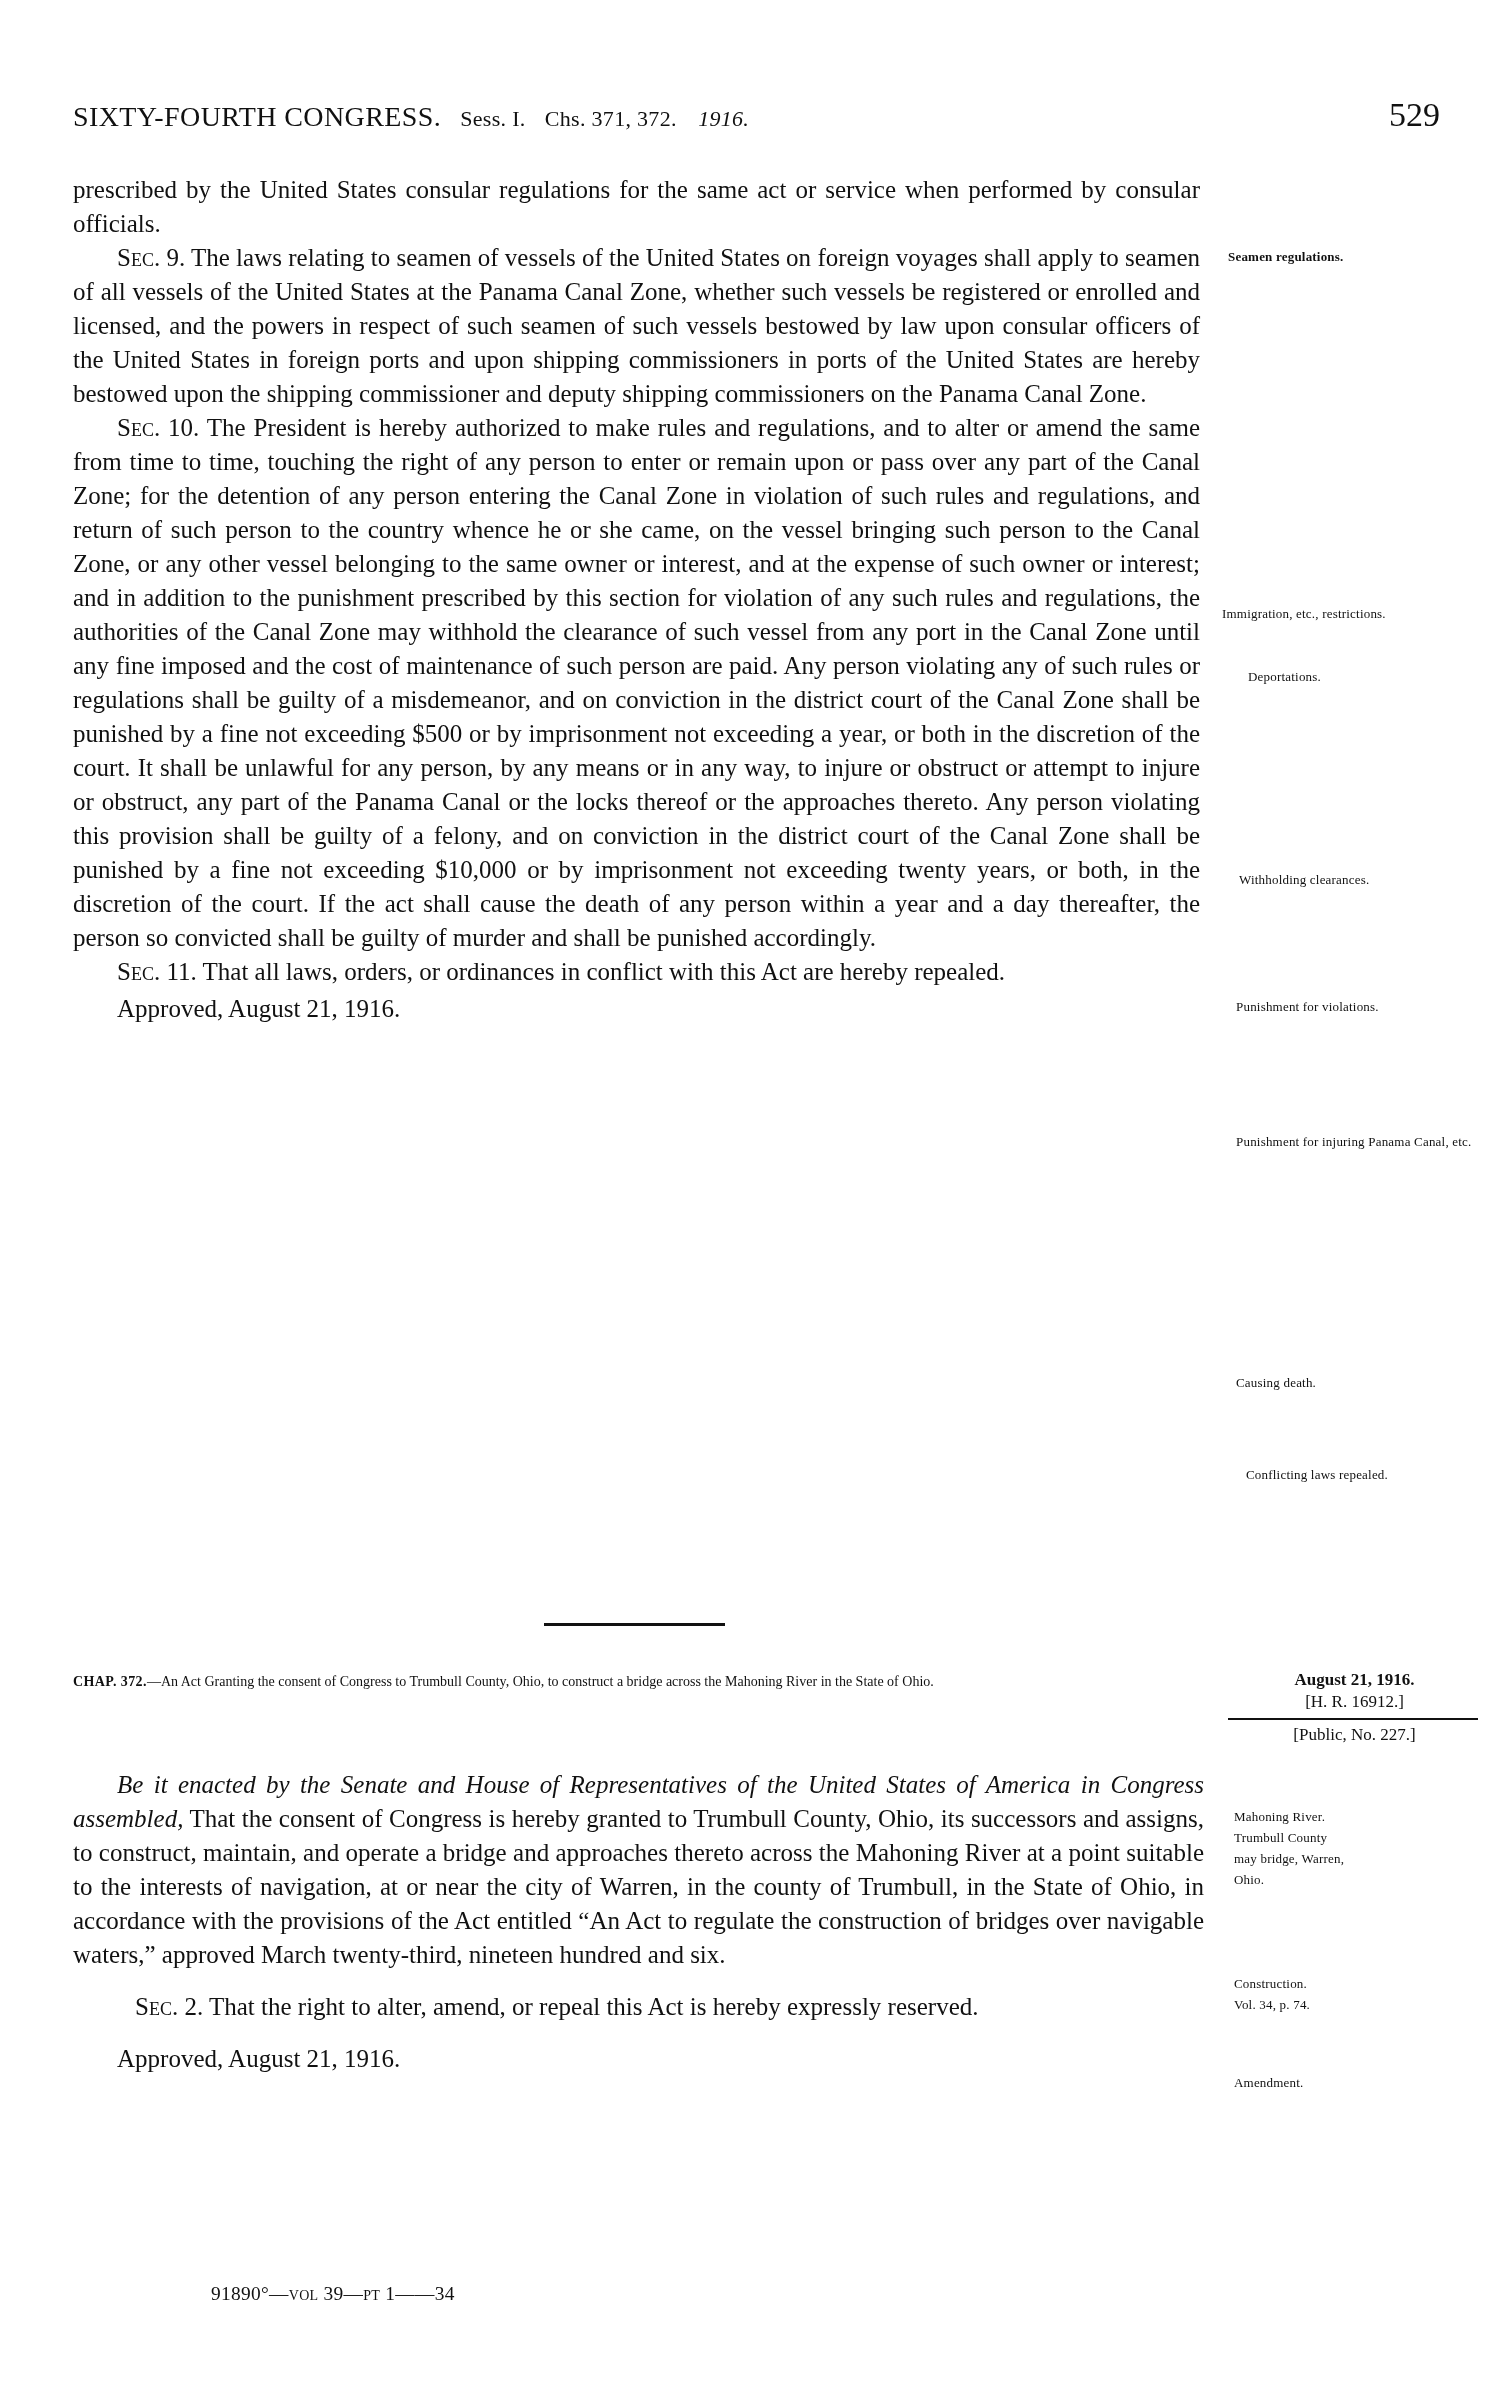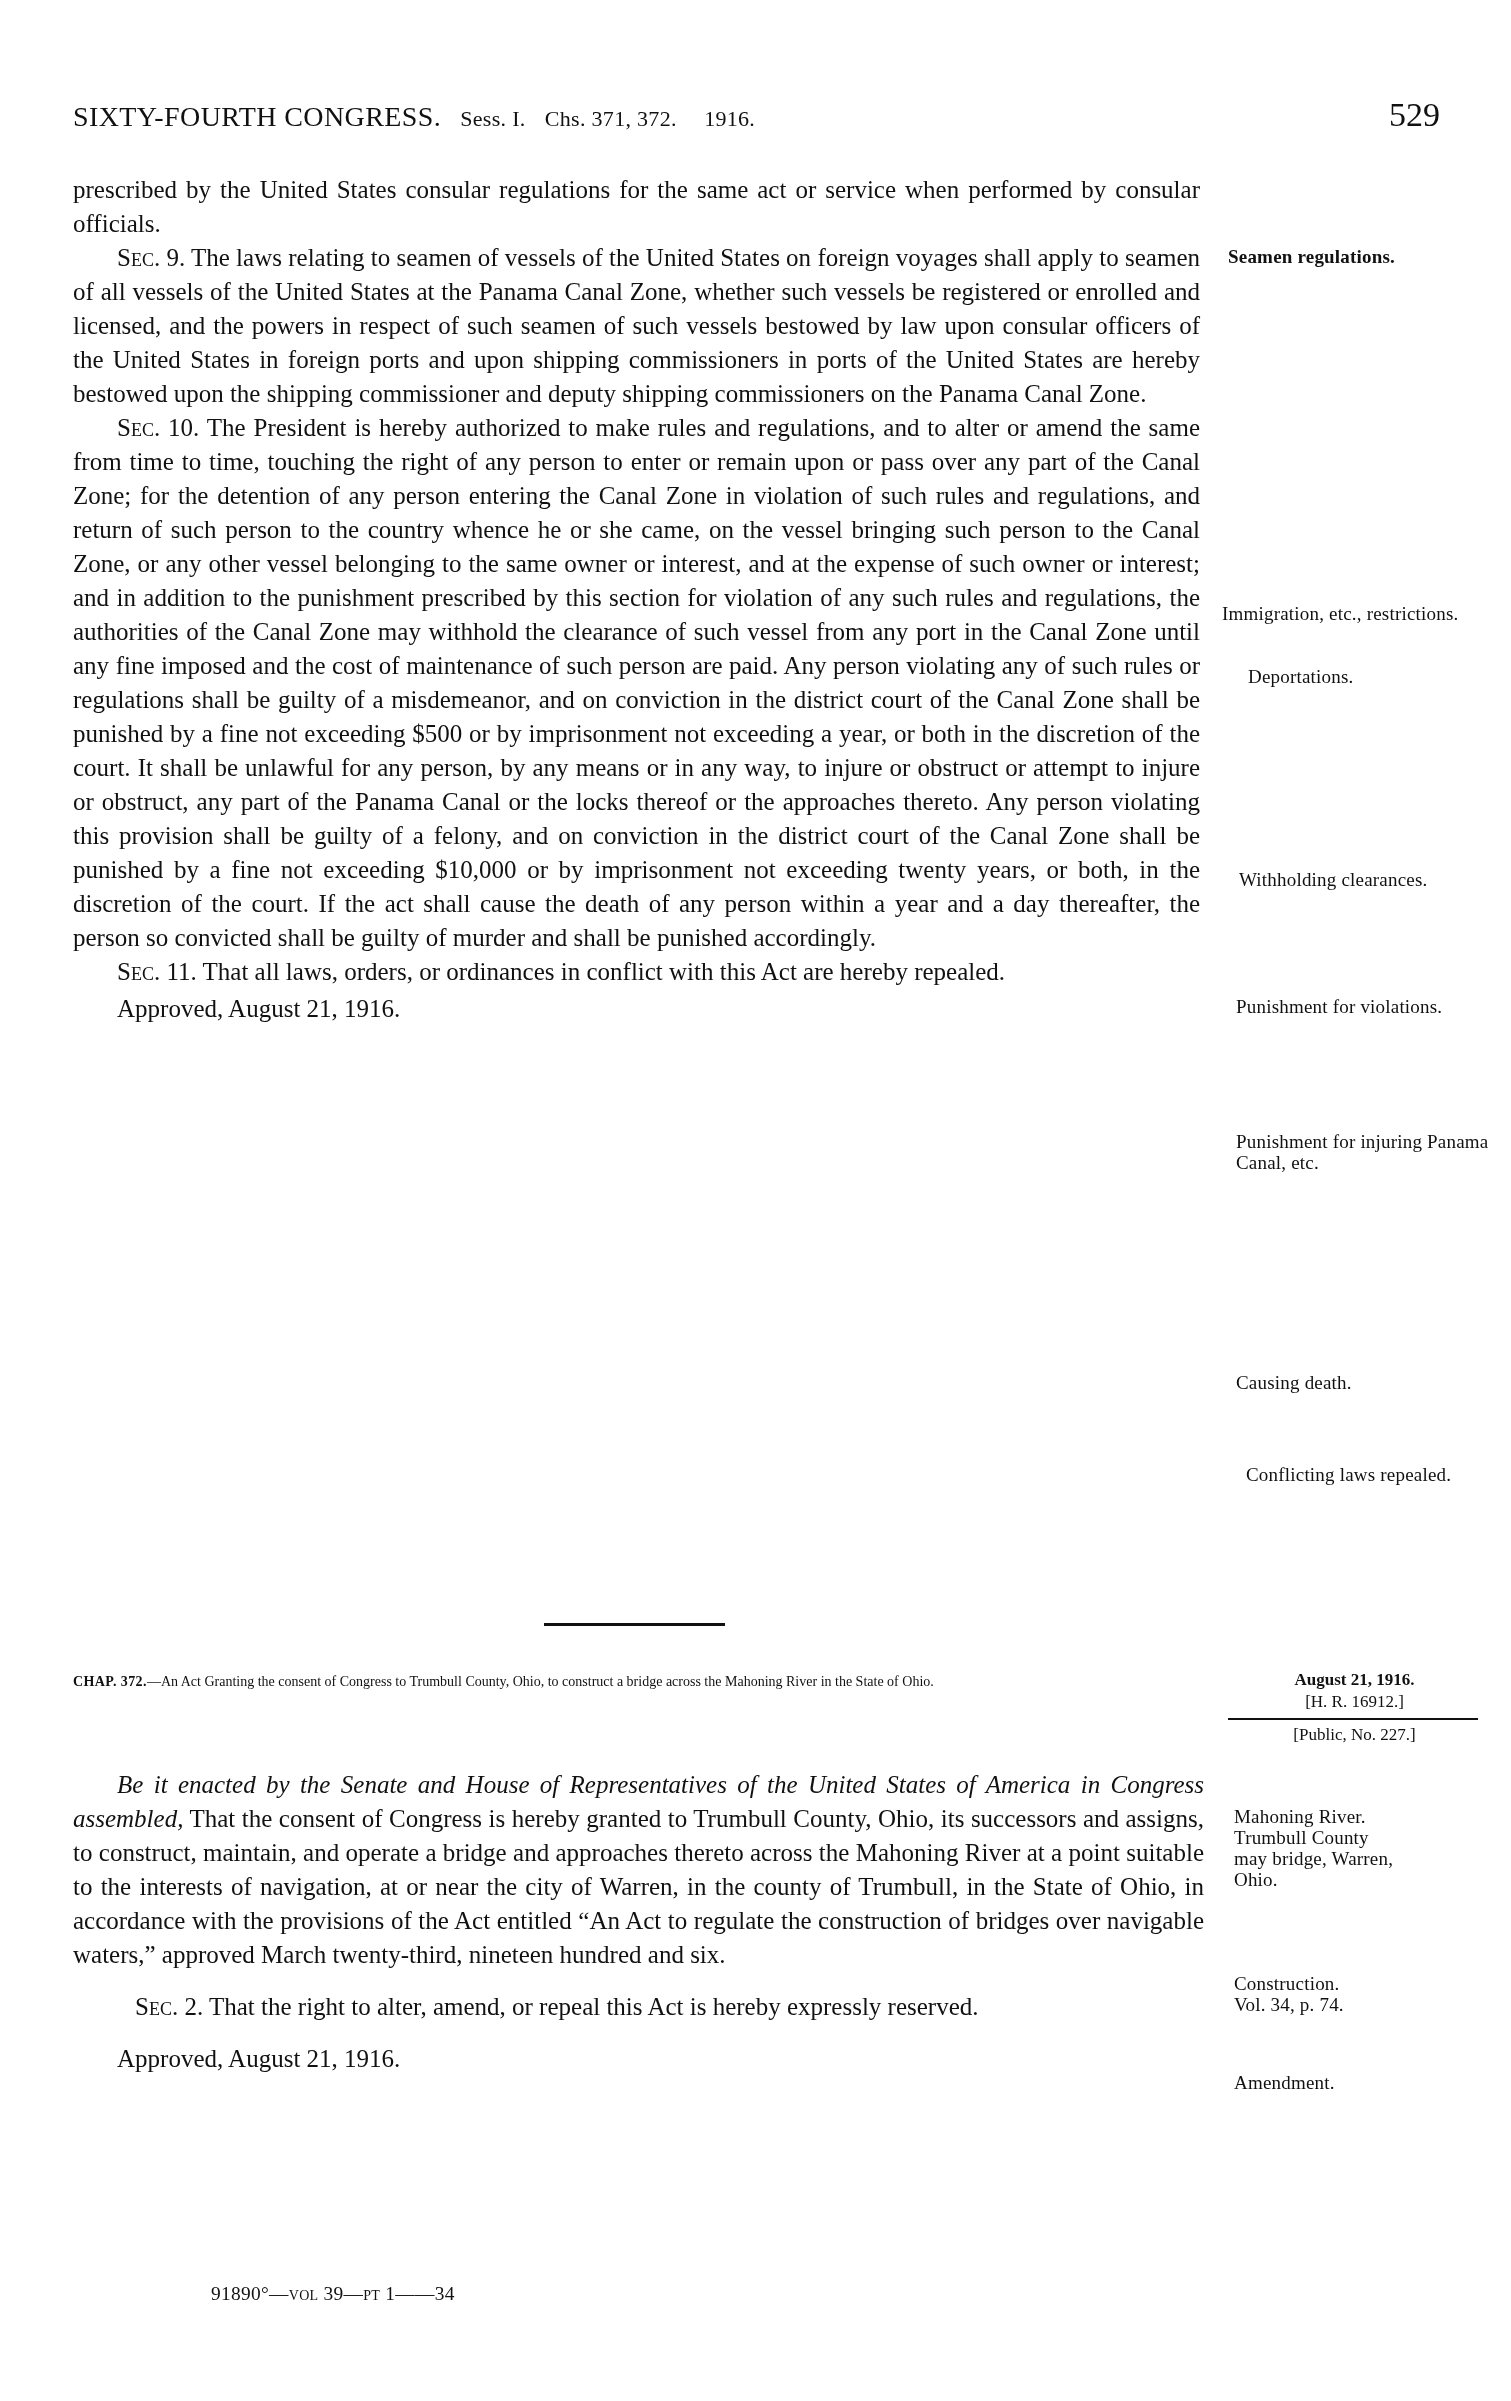--- a/index.html
+++ b/index.html
@@ -67,21 +67,21 @@
     -webkit-hyphens: none;
     hyphens: none;
   }
   p.body.indent { text-indent: 44px; }
   .sec {
     font-variant: small-caps;
     font-size: 25px;
   }
   .note {
     position: absolute;
-    font-size: 19px;
+    font-size: 13px;
     line-height: 21px;
     width: 253px;
     font-family: "Liberation Serif", serif;
     letter-spacing: 0.2px;
   }
   .note.bold { font-weight: bold; }
   
   .rule {
     position: absolute;
     left: 544px;
@@ -144,21 +144,21 @@
 </head>
 <body>
 
 <div class="page">
 
   <div class="runhead">
     <div class="runhead-title">
       <span class="sc">SIXTY-FOURTH CONGRESS.</span>
       <span class="smcap" style="margin-left:11.8px;">Sess. I.</span>
       <span class="smcap" style="margin-left:11.8px;">Chs. 371, 372.</span>
-      <span class="smcap" style="margin-left:20px;">1916.</span>
+      <span class="smcap" style="margin-left:14px;font-style:italic;">1916.</span>
     </div>
     <div class="runhead-page">529</div>
   </div>
 
   <div class="col-main">
 
     <p class="body">prescribed by the United States consular regulations for the same act or service when performed by consular officials.</p>
 
     <p class="body indent"><span class="sec">Sec. 9.</span> <span>The laws relating to seamen of vessels of the United States on foreign voyages shall apply to seamen of all vessels of the United States at the Panama Canal Zone, whether such vessels be registered or enrolled and licensed, and the powers in respect of such seamen of such vessels bestowed by law upon consular officers of the United States in foreign ports and upon shipping commissioners in ports of the United States are hereby bestowed upon the shipping commissioner and deputy shipping commissioners on the Panama Canal Zone.</span></p>
 

